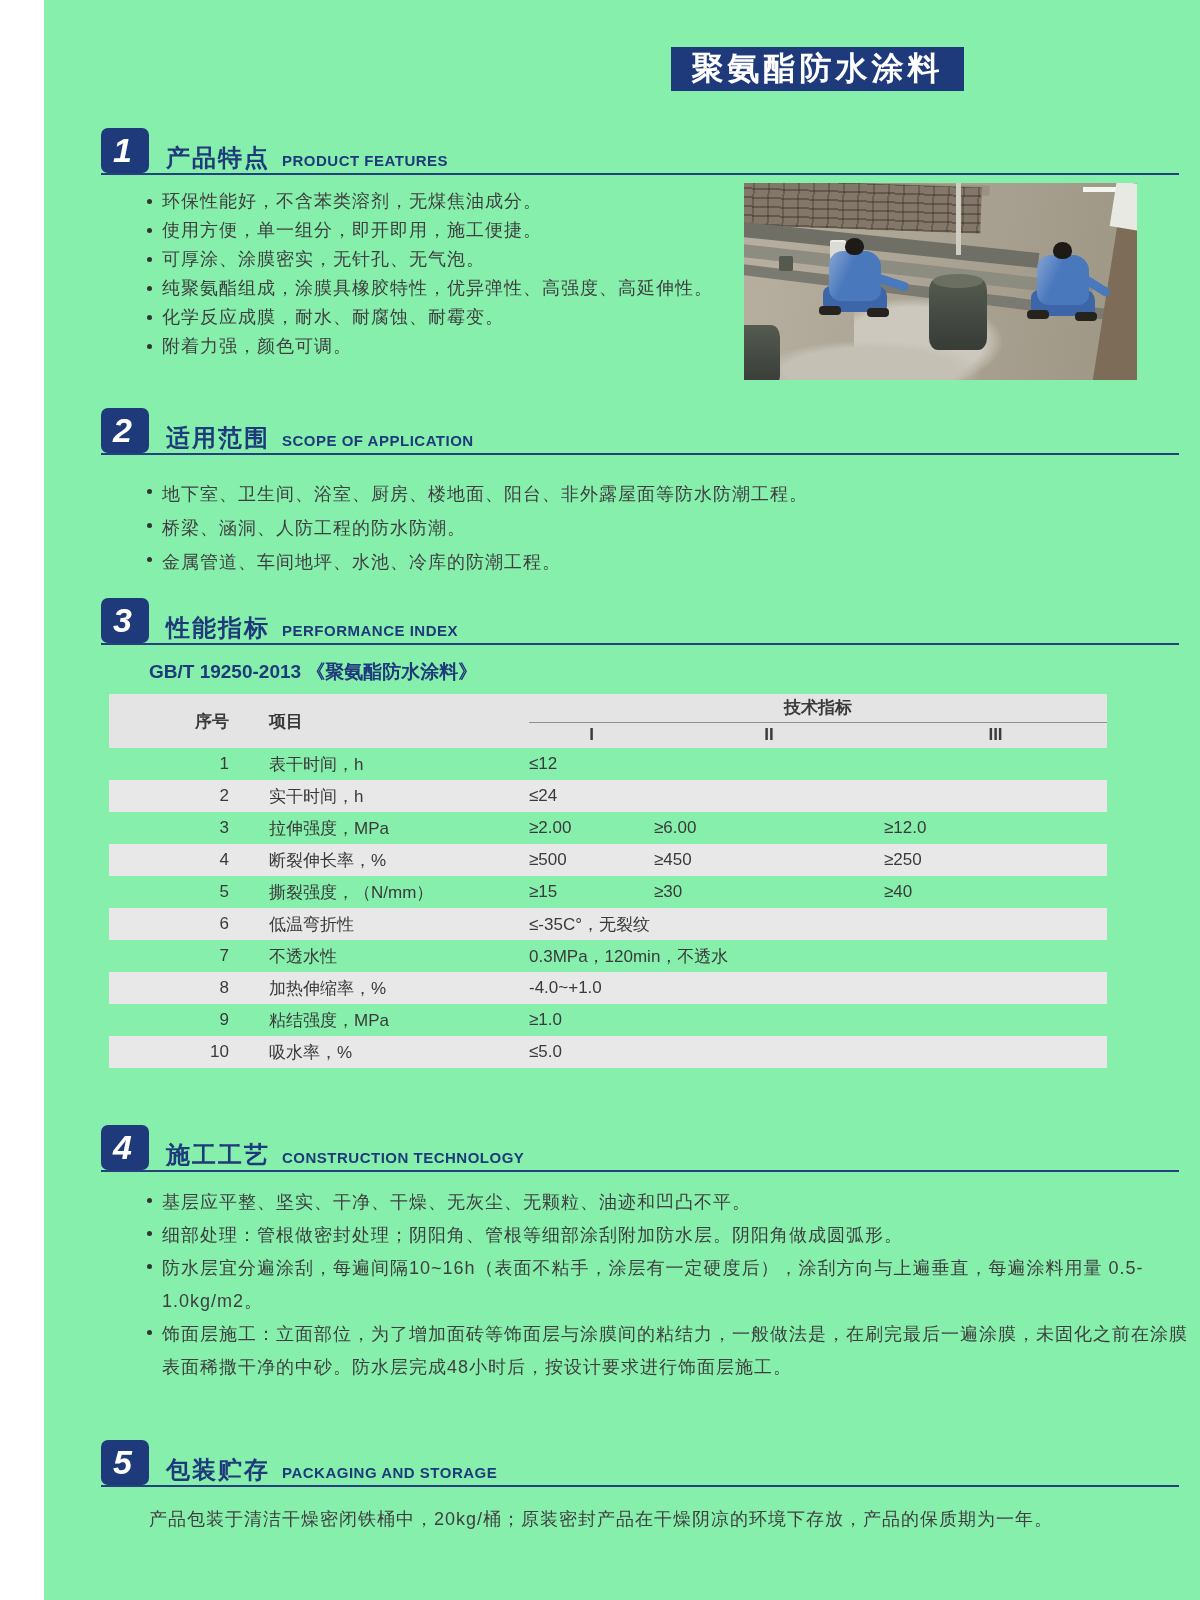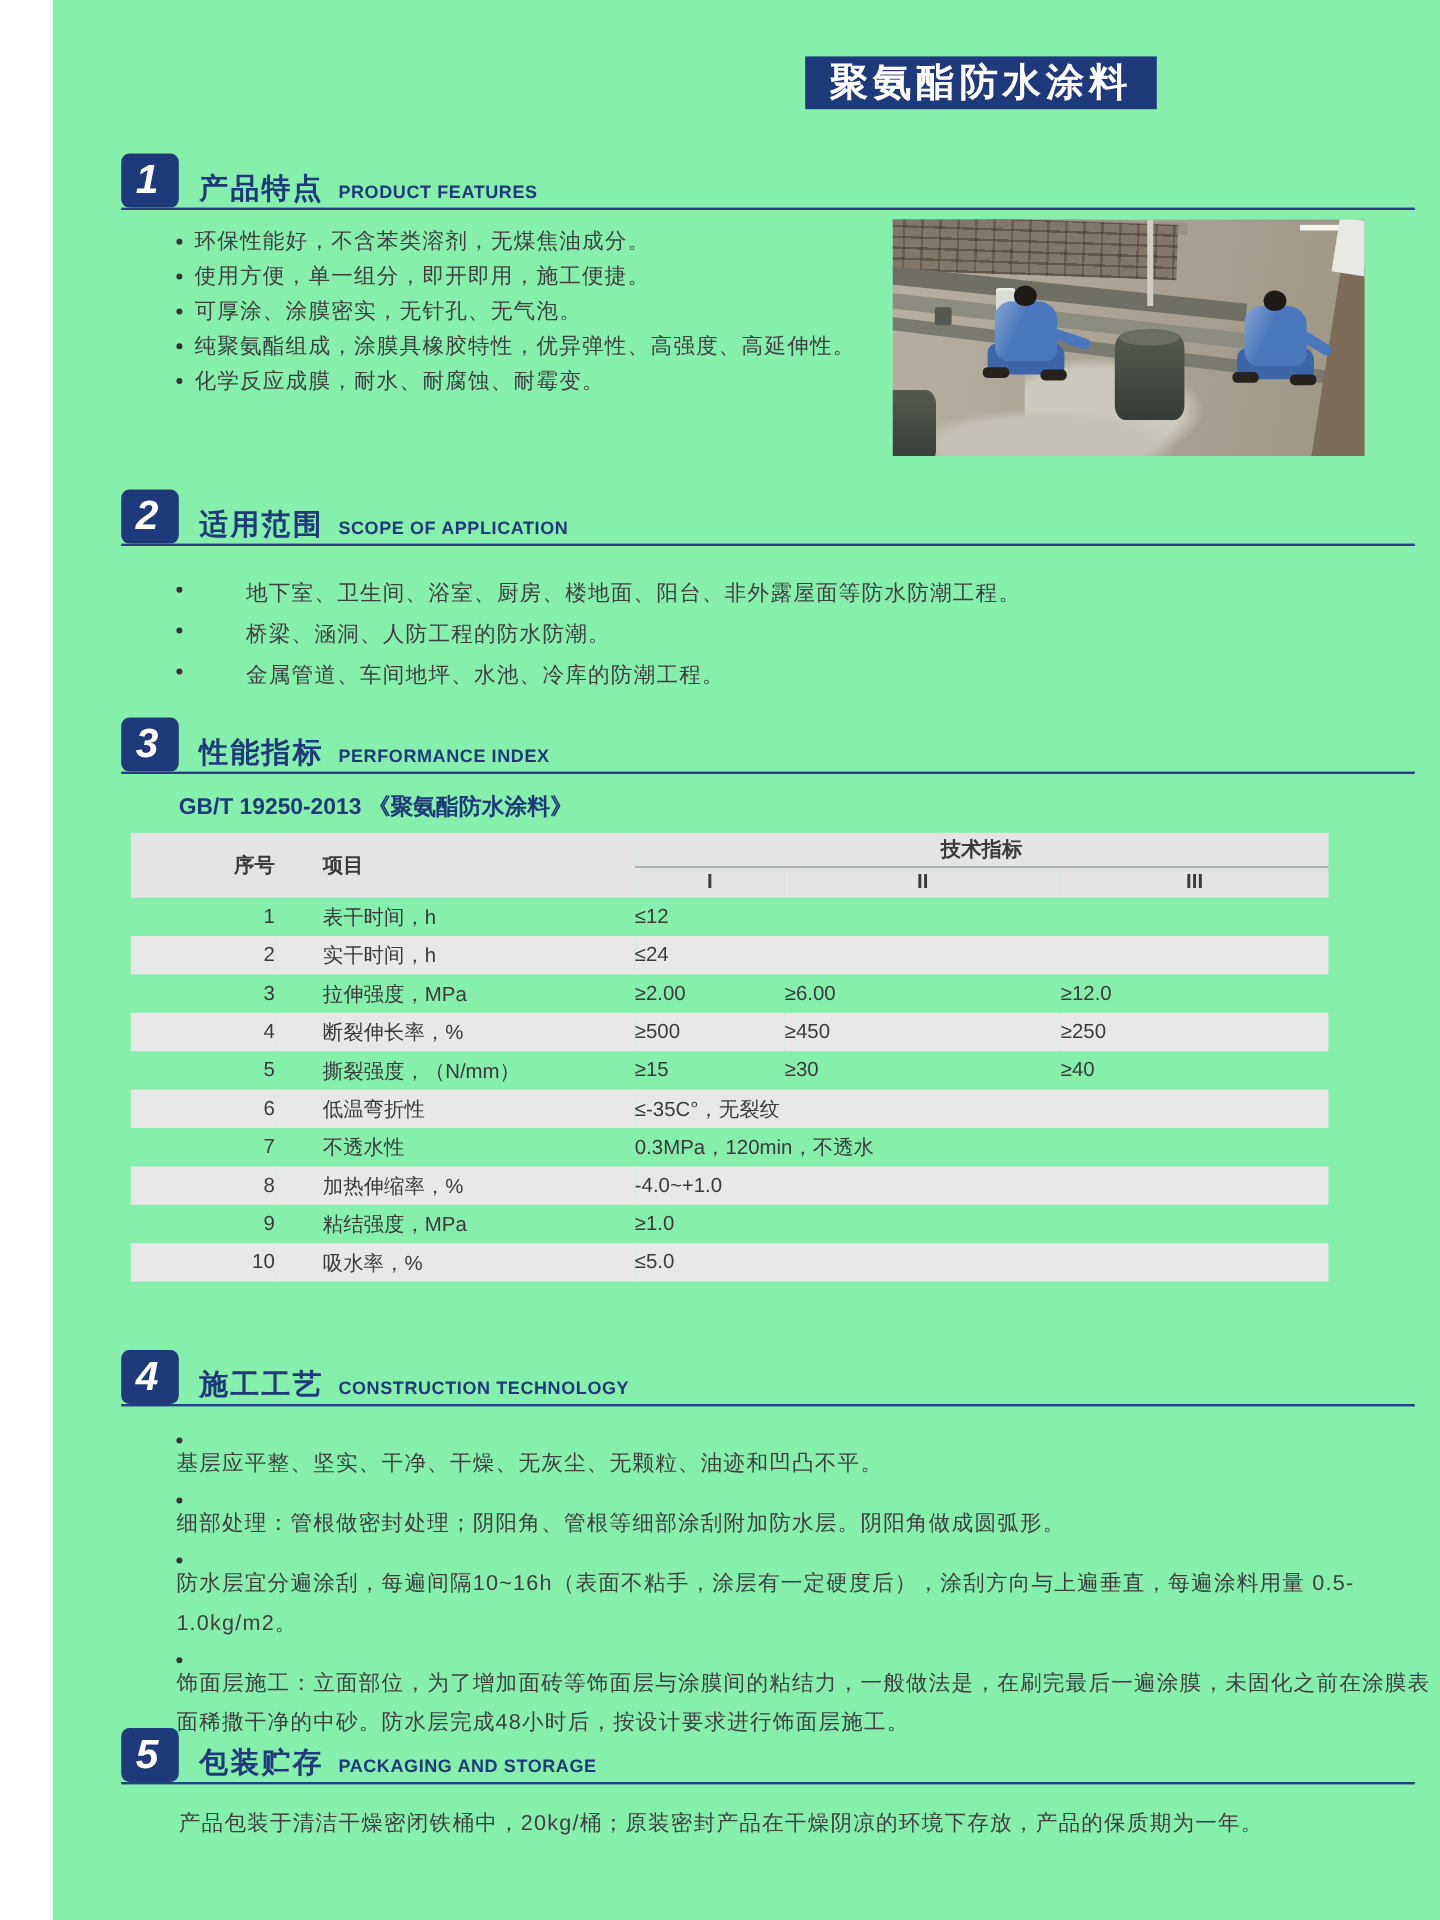--- a/index.html
+++ b/index.html
@@ -26,23 +26,23 @@
   .sec-sub { font-size:15px; font-weight:bold; color:#1e3a7a; margin-left:12px; margin-bottom:4px;
     letter-spacing:0.5px; }
 
   
   .bullets { margin-top:12px; margin-left:46px; }
   .bullet { display:flex; align-items:flex-start; font-size:18px; line-height:29px; letter-spacing:1px; }
   .dot { width:5px; height:5px; border-radius:50%; background:#333; flex-shrink:0;
     margin:12px 10px 0 0; }
   #sec1 .bullets { width:600px; }
   #sec2 .bullets { margin-top:22px; }
-  #sec2 .bullet { line-height:34px;gap:43px; }
+  #sec2 .bullet { line-height:34px; }
   #sec4 .bullets { margin-top:14px; width:1050px; }
-  #sec4 .bullet { line-height:33px;flex-direction:column; }
+  #sec4 .bullet { line-height:33px; }
 
   
   .photo { position:absolute; left:700px; top:183px; width:393px; height:197px; overflow:hidden;
     background:linear-gradient(100deg,#b7b0a0 0%,#aba494 45%,#9d9685 100%); }
   .ph-wall { position:absolute; left:-6px; top:-4px; width:62%; height:46px;
     background:#8276666; background-color:#83776a;
     background-image:repeating-linear-gradient(0deg, rgba(40,30,20,.35) 0 2px, transparent 2px 9px),
       repeating-linear-gradient(90deg, rgba(40,30,20,.28) 0 2px, transparent 2px 15px);
     transform:rotate(2deg); transform-origin:left top; }
   .ph-wall-top { position:absolute; left:-6px; top:-6px; width:64%; height:10px; background:#9a9183;
@@ -137,20 +137,24 @@
           <span>可厚涂、涂膜密实，无针孔、无气泡。</span>
         </div>
       <div class="bullet">
           <span class="dot"></span>
           <span>纯聚氨酯组成，涂膜具橡胶特性，优异弹性、高强度、高延伸性。</span>
         </div>
       <div class="bullet">
           <span class="dot"></span>
           <span>化学反应成膜，耐水、耐腐蚀、耐霉变。</span>
         </div>
+      <div class="bullet">
+          <span class="dot"></span>
+          <span>附着力强，颜色可调。</span>
+        </div>
     </div>
   </div>
 
   <div class="photo">
     <div class="ph-wall-top"></div>
     <div class="ph-wall"></div>
     <div class="ph-step1"></div>
     <div class="ph-step2"></div>
     <div class="ph-step3"></div>
     <div class="ph-pole"></div>

